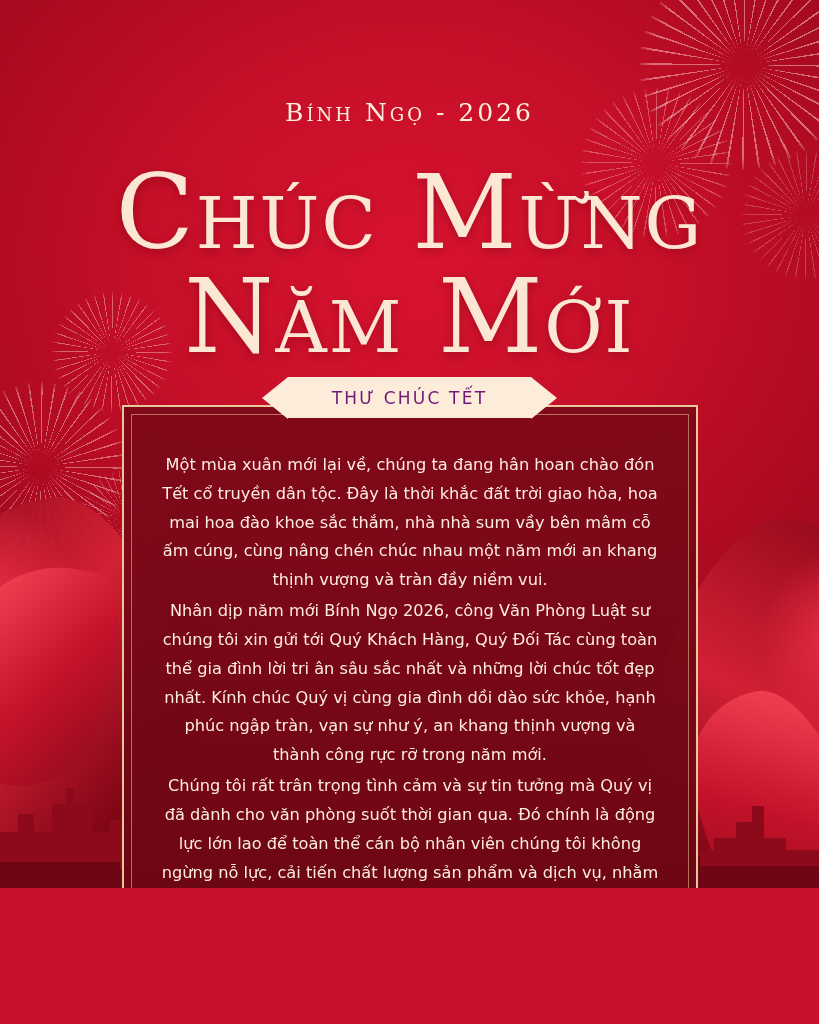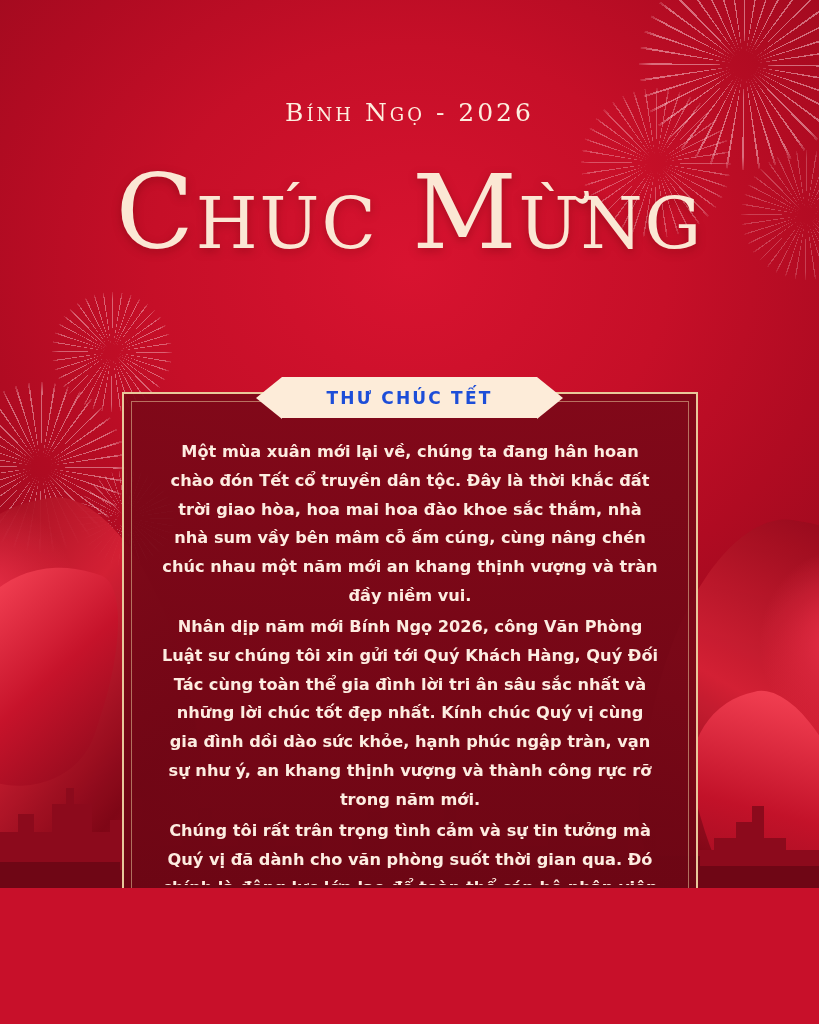--- a/index.html
+++ b/index.html
@@ -152,23 +152,23 @@
     top: 377px;
     left: 0;
     width: 100%;
     display: flex;
     justify-content: center;
     z-index: 4;
   }
   .tag {
     position: relative;
     background: #fdecd9;
-    color: #1d4ed8;
+    color: #701a75;
     font-size: 17px;
-    font-weight: bold;
+    font-weight: normal;
     letter-spacing: 2.2px;
     padding: 11px 44px 10px;
     text-transform: uppercase;
   }
   .tag::before,
   .tag::after {
     content: "";
     position: absolute;
     top: 0;
     width: 0;
@@ -176,27 +176,26 @@
     border-top: 21px solid transparent;
     border-bottom: 21px solid transparent;
   }
   .tag::before { left: -26px;  border-right: 26px solid #fdecd9; }
   .tag::after  { right: -26px; border-left: 26px solid #fdecd9; }
 
   
   .panel {
     position: absolute;
     left: 122px;
-    top: 392px;
+    top: 405px;
     width: 576px;
     height: 525px;
     background: linear-gradient(180deg, rgba(124,8,24,.93) 0%, rgba(108,6,20,.95) 100%);
     border: 2px solid #e8c89a;
     z-index: 3;
-    font-weight: bold;
   }
   .panel .inner-border {
     position: absolute;
     inset: 7px;
     border: 1px solid rgba(232,200,154,.55);
     pointer-events: none;
   }
   .panel .corner {
     position: absolute;
     width: 26px;
@@ -239,20 +238,21 @@
 
   <svg class="skyline" viewBox="0 0 819 130" preserveAspectRatio="none">
     <path fill="#8c0a1c" d="M0,130 L0,74 L18,74 L18,56 L34,56 L34,74 L52,74 L52,46 L66,46 L66,30 L74,30 L74,46 L92,46 L92,74 L110,74 L110,62 L128,62 L128,40 L142,40 L142,74 L160,74 L160,88 L182,88 L182,66 L198,66 L198,50 L212,50 L212,88 L238,88 L238,74 L258,74 L258,60 L276,60 L276,88 L300,88 L300,78 L322,78 L322,92 L352,92 L352,70 L368,70 L368,54 L382,54 L382,92 L410,92 L410,80 L428,80 L428,64 L444,64 L444,44 L456,44 L456,64 L472,64 L472,92 L500,92 L500,76 L520,76 L520,88 L548,88 L548,72 L566,72 L566,56 L580,56 L580,88 L606,88 L606,78 L628,78 L628,92 L656,92 L656,70 L674,70 L674,52 L688,52 L688,92 L714,92 L714,80 L736,80 L736,64 L752,64 L752,48 L764,48 L764,80 L786,80 L786,92 L819,92 L819,130 Z"></path>
     <path fill="#6f0615" d="M0,130 L0,104 L120,104 L120,112 L250,112 L250,100 L400,100 L400,110 L540,110 L540,98 L700,98 L700,108 L819,108 L819,130 Z"></path>
   </svg>
 
   <div class="year-line">Bính Ngọ - 2026</div>
 
   <div class="headline">
     <span class="l1">Chúc Mừng</span>
+    <span class="l2">Năm Mới</span>
   </div>
 
   <div class="tag-wrap">
     <div class="tag">THƯ CHÚC TẾT</div>
   </div>
 
   <div class="panel">
     <div class="inner-border"></div>
     <span class="corner tl"></span>
     <span class="corner tr"></span>

